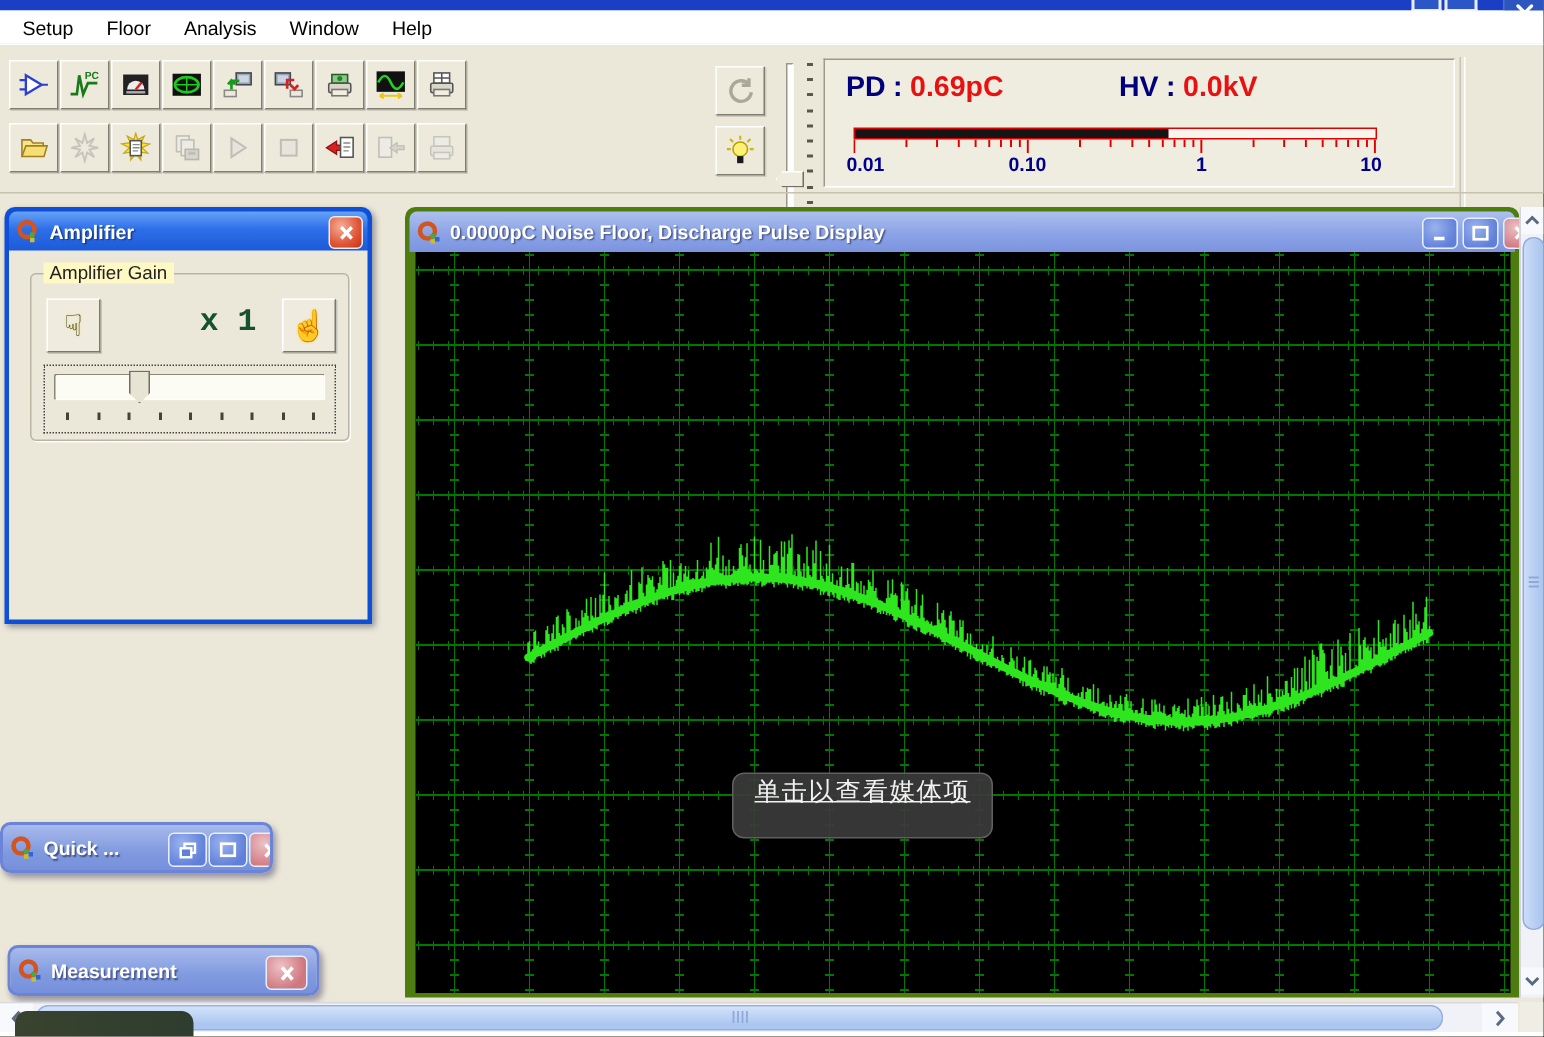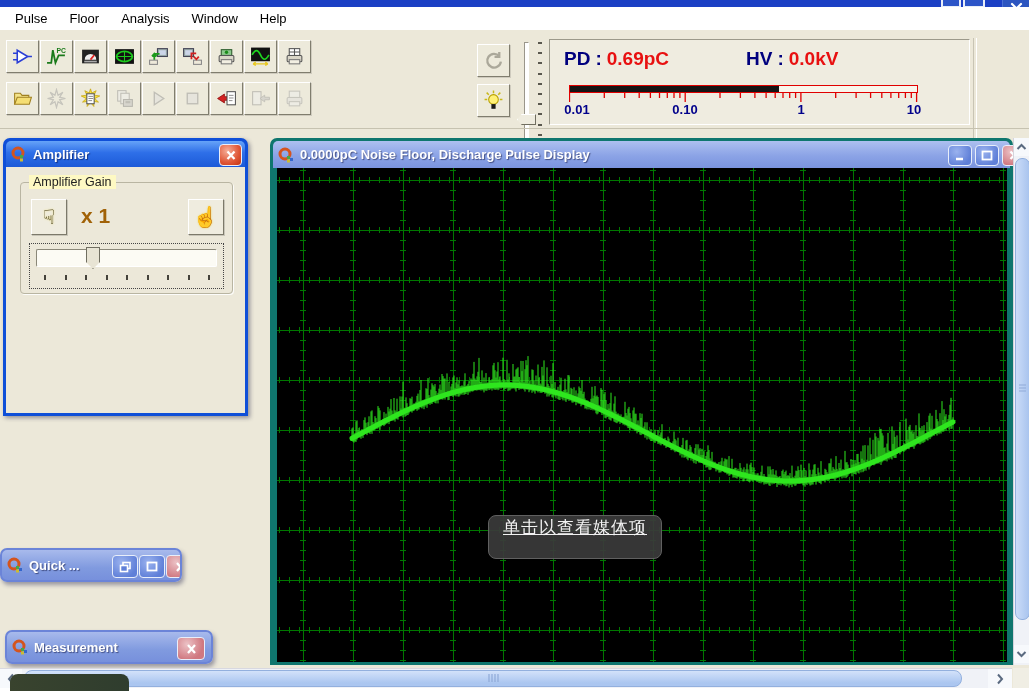--- a/index.html
+++ b/index.html
@@ -65,31 +65,31 @@
 
   
   #amp-window{left:3px;top:138px;width:245px;height:278px;background:#0F4FD8;box-shadow:2px 2px 4px rgba(40,40,70,.45);}
   #amp-title{left:3px;top:3px;width:239px;height:26px;background:linear-gradient(180deg,#66A3F8 0%,#2E6FE8 45%,#1C5AD8 100%);}
   #amp-content{position:absolute;left:3px;top:29px;width:239px;height:246px;background:#ECE8D9;}
   .groupbox{position:absolute;border:1px solid #B9B5A2;border-radius:4px;box-shadow:1px 1px 0 rgba(255,255,255,.85);}
   .groupbox .gb-label{position:absolute;top:-8px;left:8px;background:#fef9c3;padding:0 4px;font-size:12.5px;color:#222;}
   #gain-group{left:14px;top:15px;width:211px;height:110px;}
   #filter-group{left:14px;top:141px;width:211px;height:97px;}
   .hand-btn{position:absolute;top:16px;width:34px;height:34px;background:#EFECDF;border:1px solid;border-color:#FFF #7C796A #7C796A #FFF;box-shadow:1px 1px 0 rgba(0,0,0,.15);display:flex;align-items:center;justify-content:center;font-size:20px;color:#3A3214;text-shadow:0 0 2px #E8D44A;}
-  #gain-value{position:absolute;left:60px;top:21px;width:90px;text-align:left;font-size:21px;font-weight:bold;color:#a16207;}
+  #gain-value{position:absolute;left:60px;top:21px;width:90px;text-align:right;font-size:21px;font-weight:bold;color:#14532d;font-family:Liberation Mono, monospace;}
   #gain-slider{position:absolute;left:8px;top:60px;width:193px;height:44px;border:1px dotted #444;}
   #gain-slider .track{position:absolute;left:6px;top:5px;width:179px;height:16px;background:#FCFBF4;border:1px solid;border-color:#8A8778 #FFF #FFF #8A8778;border-radius:2px;}
   #gain-slider .thumb{position:absolute;left:56px;top:3px;width:12px;height:20px;background:#E8E4D4;border:1px solid #706E60;clip-path:polygon(0 0,100% 0,100% 68%,50% 100%,0 68%);}
   #gain-ticks{position:absolute;left:14px;top:31px;width:166px;display:flex;justify-content:space-between;}
   #gain-ticks i{display:block;width:2px;height:5px;background:#44423A;}
   .filter-btn{position:absolute;left:9px;width:193px;height:31px;background:#EFECDF;border:1px solid;border-color:#FFF #7C796A #7C796A #FFF;box-shadow:1px 1px 0 rgba(0,0,0,.15);display:flex;align-items:center;padding-left:13px;box-sizing:border-box;font-size:12.5px;color:#111;}
   .filter-btn svg{width:20px;height:20px;margin-right:9px;}
 
   
-  #scope-window{left:270px;top:138px;width:743px;height:527px;background:#0f766e;}
+  #scope-window{left:270px;top:138px;width:743px;height:527px;background:#4d7c0f;}
   #scope-title{left:3px;top:3px;width:737px;height:27px;background:linear-gradient(180deg,#AEC0F0 0%,#8BA3E6 55%,#7B94DE 100%);}
   #scope-content{position:absolute;left:7px;top:30px;width:730px;height:494px;background:#000;}
   #scope-tooltip{position:absolute;left:211px;top:347px;width:172px;height:42px;background:rgba(58,58,58,.93);border:1px solid #606060;border-radius:8px;color:#F2F2F2;font-size:17px;display:flex;align-items:flex-start;justify-content:center;letter-spacing:1px;text-decoration:underline;}
 
   
   #quick-window{left:0;top:548px;width:182px;height:34px;background:linear-gradient(180deg,#A8BAEC 0%,#809ADF 60%,#7790DC 100%);border:2px solid #6B84D8;border-radius:7px;box-sizing:border-box;box-shadow:2px 3px 4px rgba(50,50,90,.45);position:absolute;display:flex;align-items:center;overflow:hidden;}
   #meas-window{left:5px;top:630px;width:208px;height:34px;background:linear-gradient(180deg,#A8BAEC 0%,#809ADF 60%,#7790DC 100%);border:2px solid #6B84D8;border-radius:7px;box-sizing:border-box;box-shadow:2px 3px 4px rgba(50,50,90,.45);position:absolute;display:flex;align-items:center;overflow:hidden;}
   .mini-btn{position:absolute;top:5px;width:24px;height:21px;border:1px solid #E8EEFA;border-radius:4px;display:flex;align-items:center;justify-content:center;}
 
   
@@ -115,21 +115,21 @@
     <div class="bs-square" style="left:941px;width:16px;"></div>
     <div class="bs-square" style="left:963px;width:18px;"></div>
   </div>
   <div class="bs-chevron">
     <svg width="13" height="9" viewBox="0 0 13 9">
         <path d="M2 2 L6.5 6.5 L11 2" fill="none" stroke="#FFF" stroke-width="2.2" stroke-linecap="round"></path>
       </svg>
   </div>
 
   <div class="menubar">
-    <span class="menu-item">Pulse</span>
+    <span class="menu-item">Setup</span>
     <span class="menu-item">Floor</span>
     <span class="menu-item">Analysis</span>
     <span class="menu-item">Window</span>
     <span class="menu-item">Help</span>
   </div>
 
   <div class="toolbar-band">
     <div class="tb-row tb-row1">
         <div class="tb-btn">
           <span style="width: 21px; height: 21px; display: block;"><svg viewBox="0 0 20 20">

